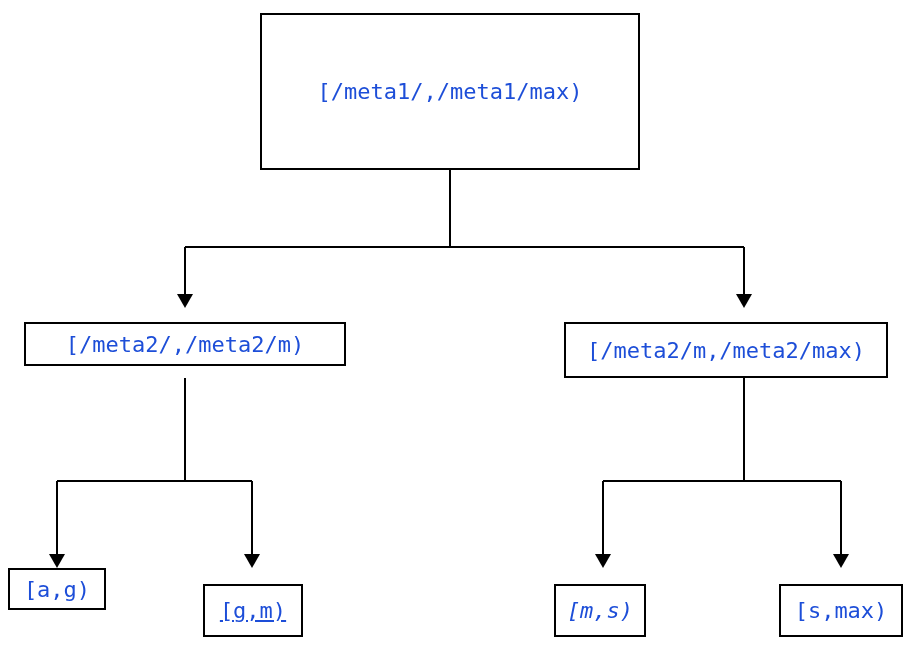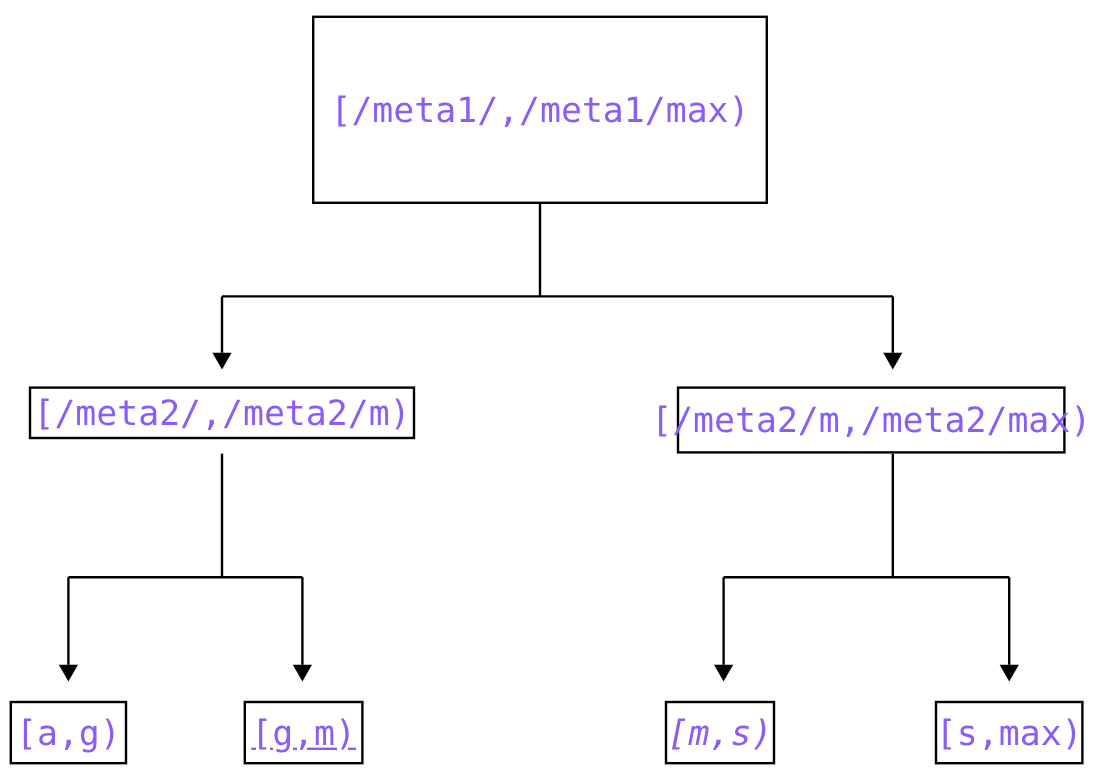--- a/index.html
+++ b/index.html
@@ -21,28 +21,28 @@
     top: 0;
   }
   .node {
     position: absolute;
     box-sizing: border-box;
     border: 2px solid #000000;
     background: #ffffff;
     display: flex;
     align-items: center;
     justify-content: center;
-    font-size: 29px;
-    color: #8b5cf6;
+    font-size: 22px;
+    color: #1d4ed8;
     white-space: nowrap;
   }
   .node-root   { left: 260px; top: 13px;  width: 380px; height: 157px; }
   .node-l2l    { left: 24px;  top: 322px; width: 322px; height: 44px;  }
   .node-l2r    { left: 564px; top: 322px; width: 324px; height: 56px;  }
-  .node-leaf1  { left: 8px;   top: 584px; width: 98px;  height: 53px;  }
+  .node-leaf1  { left: 8px;   top: 568px; width: 98px;  height: 42px;  }
   .node-leaf2  { left: 203px; top: 584px; width: 100px;  height: 53px; text-decoration: underline;  }
   .node-leaf3  { left: 554px; top: 584px; width: 92px;  height: 53px; font-style: italic;  }
   .node-leaf4  { left: 779px; top: 584px; width: 124px; height: 53px;  }
 </style>
 </head>
 <body>
 
 <div class="canvas">
 
   <svg class="edges" width="912" height="652" viewBox="0 0 912 652">

